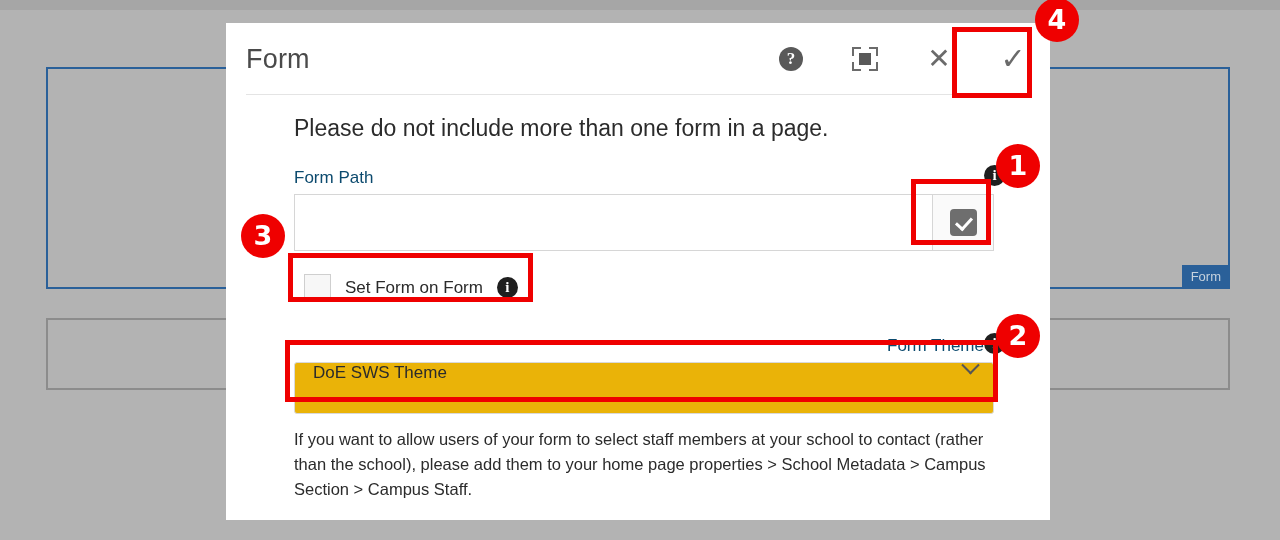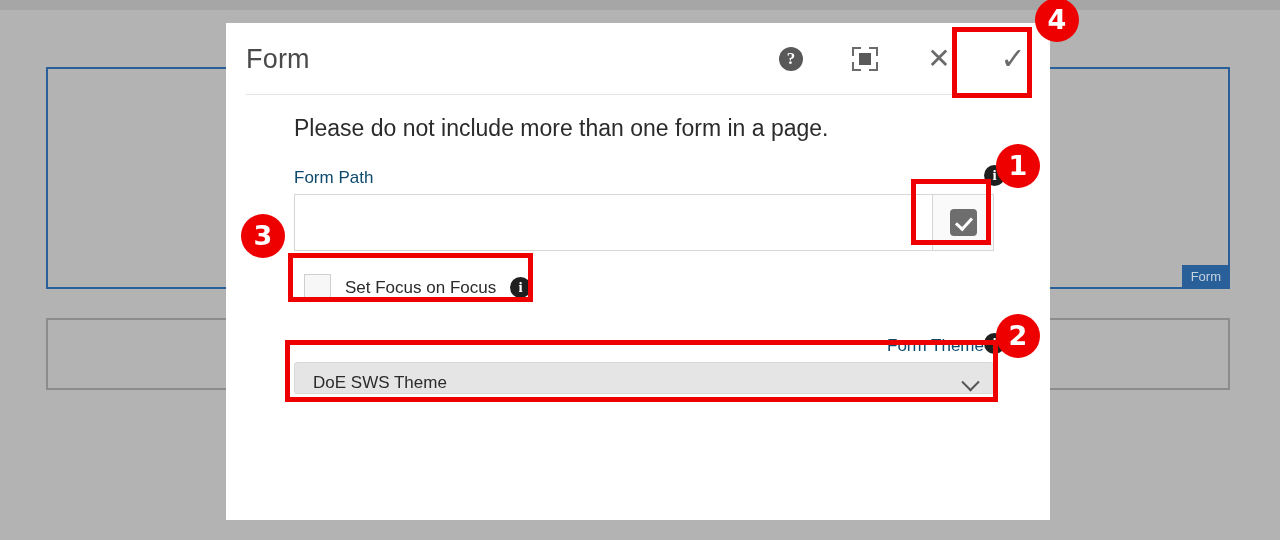--- a/index.html
+++ b/index.html
@@ -233,26 +233,26 @@
     box-sizing: border-box;
   }
   #focus-label {
     font-size: 17px;
     color: #2b2b2b;
     white-space: nowrap;
   }
 
   #theme-select {
     width: 700px;
-    height: 32px;
+    height: 52px;
     border: 1px solid #d9d9d9;
     border-radius: 3px;
-    background: #e5e5e5;
-    display: flex;
-    align-items: flex-end;
+    background: #eab308;
+    display: flex;
+    align-items: flex-start;
     justify-content: space-between;
     padding: 0 16px 0 18px;
     box-sizing: border-box;
     cursor: pointer;
   }
   #theme-value {
     font-size: 17px;
     color: #2b2b2b;
   }
   .chevron-down {
@@ -350,34 +350,35 @@
 
     <div id="form-path-row">
       <input id="form-path-input" type="text" value="" style="">
       <div id="form-path-picker">
         <span class="check-tile"></span>
       </div>
     </div>
 
     <div id="focus-row">
       <span id="focus-checkbox"></span>
-      <span id="focus-label">Set Focus on Focus</span>
+      <span id="focus-label">Set Form on Form</span>
       <span class="info-dot">i</span>
     </div>
 
     <div class="label-row" style="width:711px;justify-content:flex-end;">
       <span class="field-label">Form Theme</span>
       <span class="info-dot" style="margin-bottom:8px;">i</span>
     </div>
 
     <div id="theme-select">
       <span id="theme-value">DoE SWS Theme</span>
       <span class="chevron-down"></span>
     </div>
 
+    <p id="footer-note">If you want to allow users of your form to select staff members at your school to contact (rather than the school), please add them to your home page properties &gt; School Metadata &gt; Campus Section &gt; Campus Staff.</p>
   </div>
 </div>
 
 <div class="anno-box" id="anno-box-1"></div>
 <div class="anno-badge" id="anno-badge-1">1</div>
 
 <div class="anno-box" id="anno-box-2"></div>
 <div class="anno-badge" id="anno-badge-2">2</div>
 
 <div class="anno-box" id="anno-box-3"></div>

